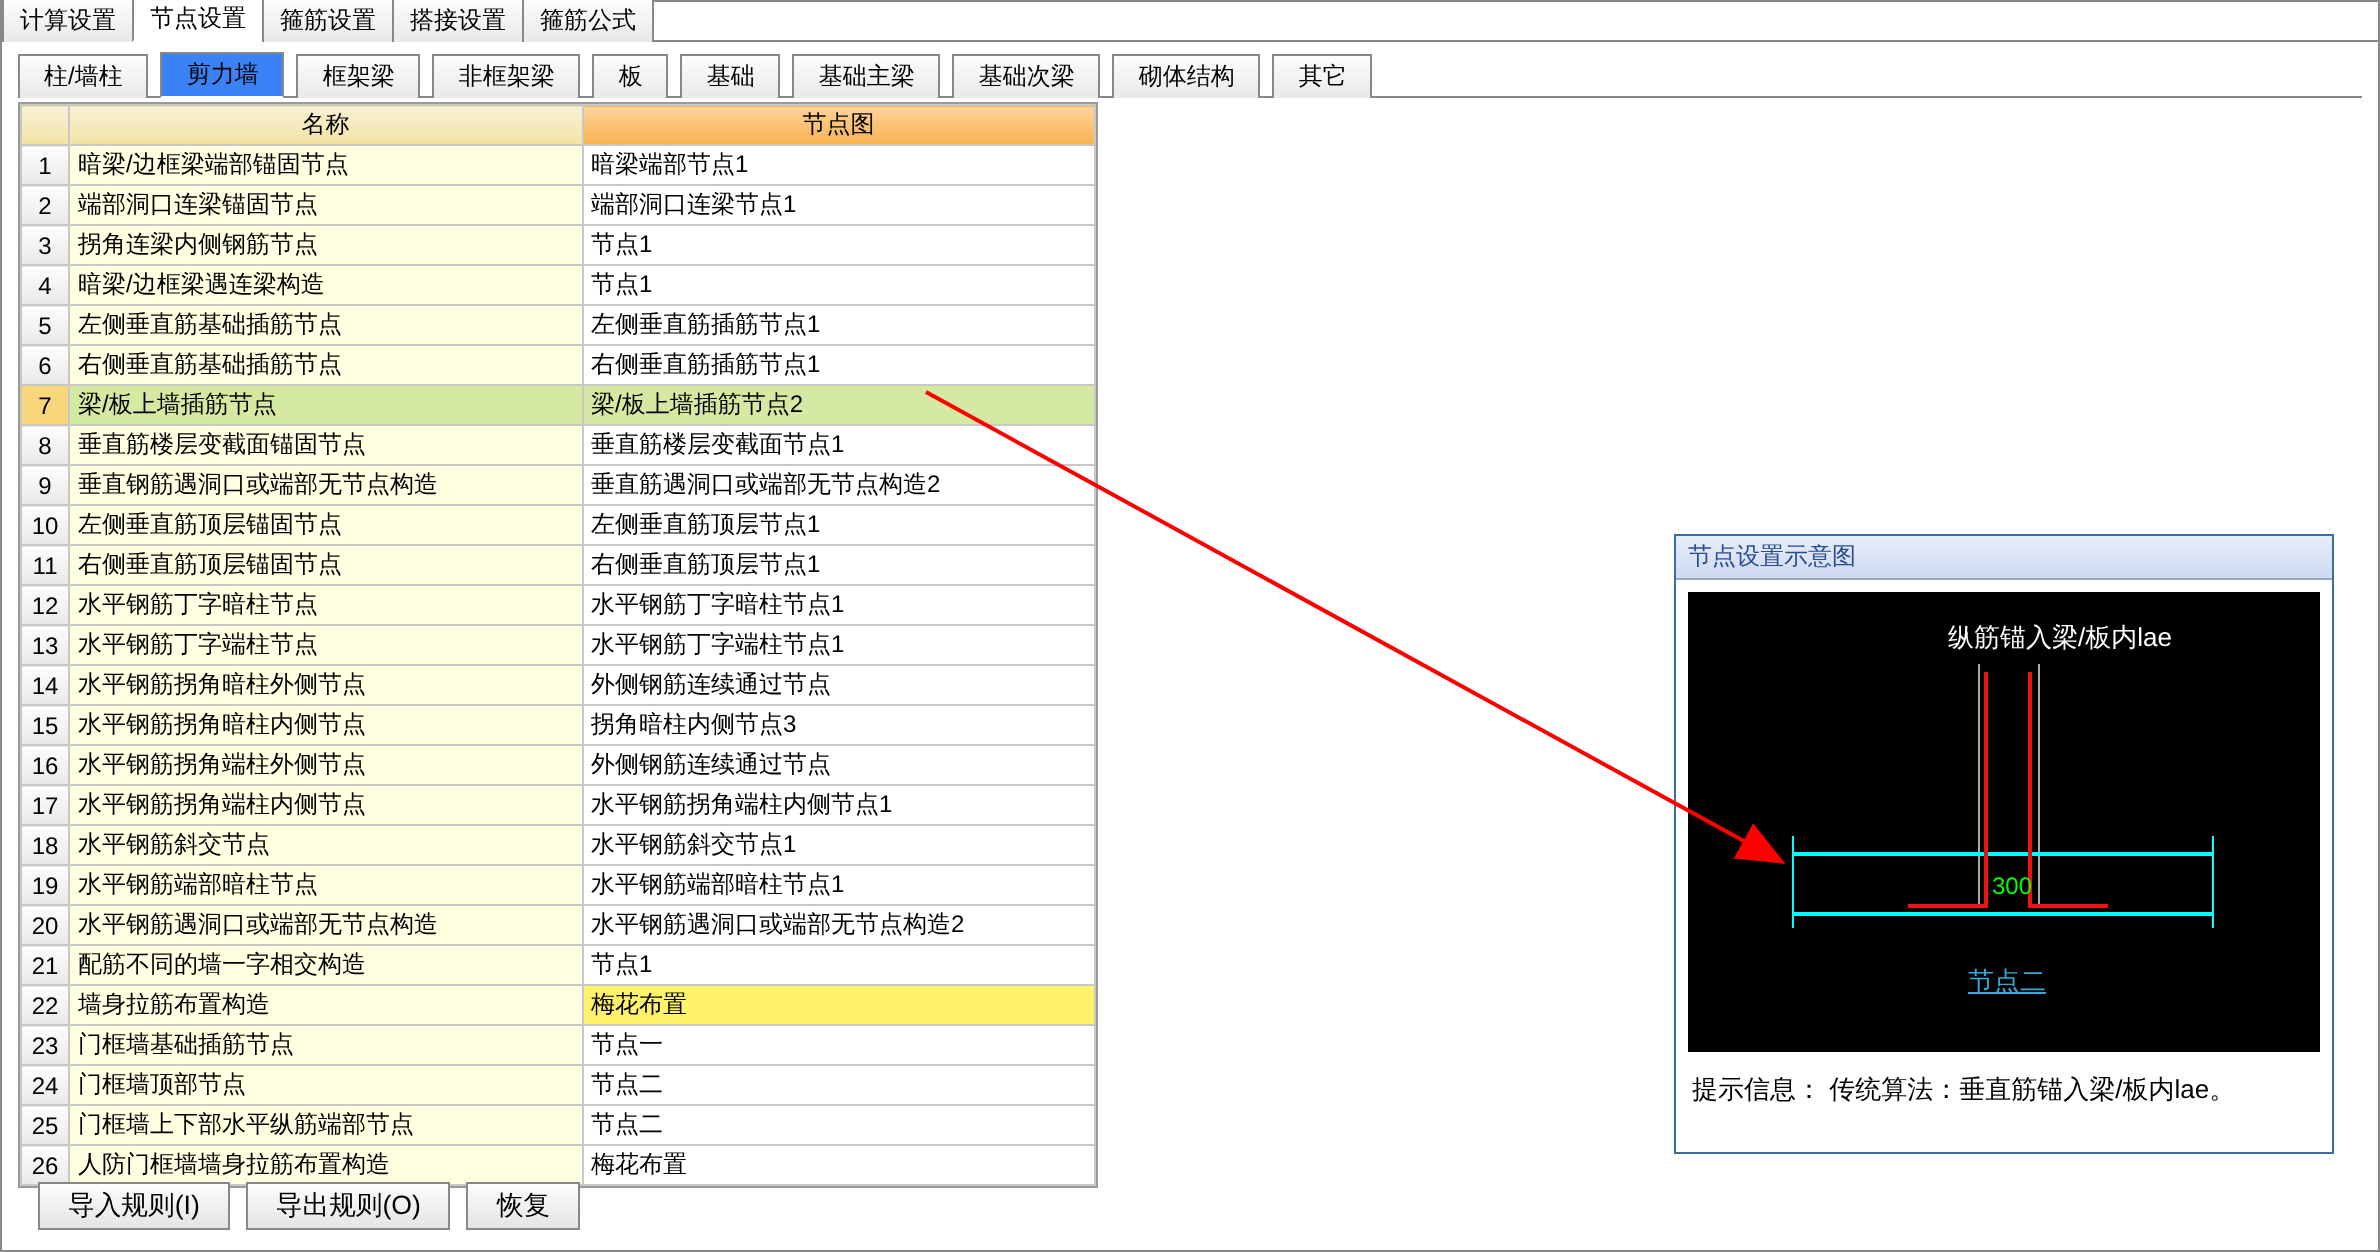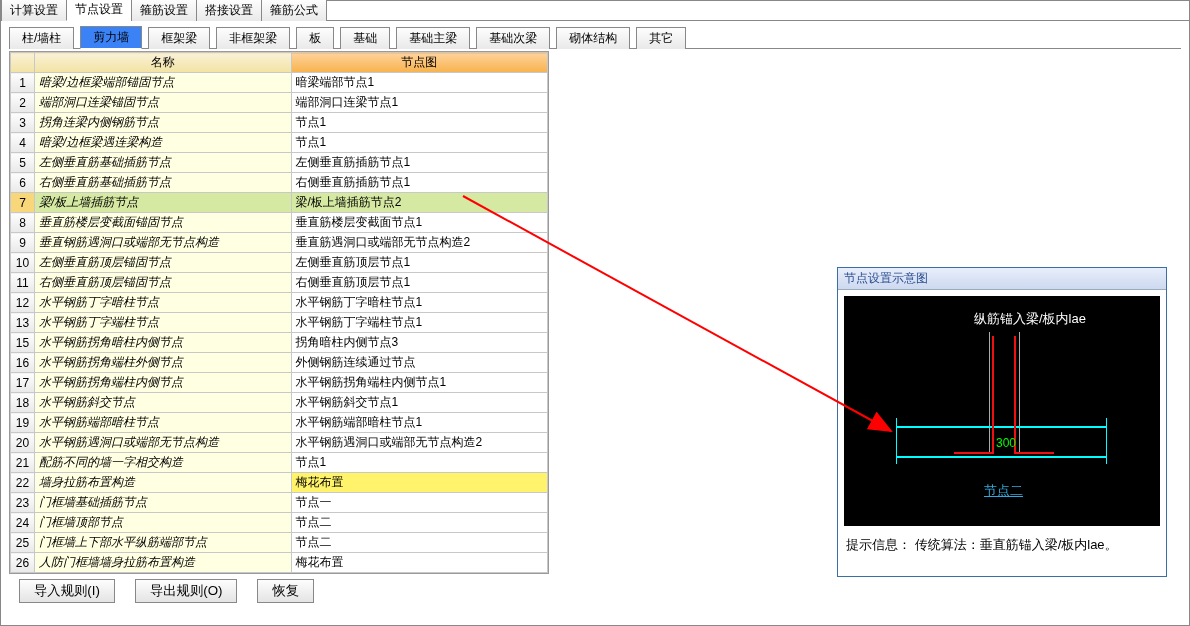--- a/index.html
+++ b/index.html
@@ -16,28 +16,28 @@
   
   .table-wrap { margin: 2px 8px 0 8px; border: 1px solid #9a9a9a; width: 540px; }
   table.grid { border-collapse: collapse; width: 100%; table-layout: fixed; }
   table.grid th, table.grid td { border: 1px solid #c8c8c8; padding: 1px 4px; height: 19px; font-size: 12px; white-space: nowrap; overflow: hidden; }
   table.grid th { background: linear-gradient(#f9f1d6,#f2e3a3); font-weight: normal; text-align: center; }
   table.grid th.orange { background: linear-gradient(#ffd29a,#f7b24d); }
   col.idx { width: 24px; }
   col.name { width: 256px; }
   col.map  { width: 256px; }
   td.idx { text-align: center; background: linear-gradient(#fdfdfd,#e9e9e9); }
-  td.name { background: #ffffe1; font-style: italic; }
+  td.name { background: #ffffe1; }
   td.map  { background: #ffffff; }
   tr.sel td.idx  { background: #f8d67a; }
   tr.sel td.name { background: #d6e9a3; margin-left: 36px; }
   tr.sel td.map  { background: #d6e9a3; }
   td.hilite { background: #fff36b !important; }
   
-  .btnbar { position: absolute; left: 18px; bottom: 22px; display: flex; gap: 20px; }
+  .btnbar { position: absolute; left: 18px; bottom: 10px; display: flex; gap: 8px; }
   .btn { padding: 2px 14px; border: 1px solid #888; background: linear-gradient(#fdfdfd,#e4e4e4); cursor: pointer; }
   
   .preview { position: absolute; left: 836px; top: 266px; width: 330px; height: 310px; border: 1px solid #3a6ea5; background: #fff; }
   .preview .caption { background: linear-gradient(#e8eefb,#cdd9f0); color: #2a4d8f; padding: 2px 6px; font-size: 12px; border-bottom: 1px solid #9ab; }
   .preview .canvas { margin: 6px; height: 230px; background: #000; position: relative; color: #fff; }
   .preview .hint { padding: 4px 8px; font-size: 13px; }
   
   .redL, .redR { position: absolute; background: #e11; }
   .greenTxt { position: absolute; color: #0f0; font-size: 12px; }
   .linkTxt  { position: absolute; color: #3ad; font-size: 13px; text-decoration: underline; cursor: pointer; }
@@ -147,20 +147,25 @@
             <td class="idx">12</td>
             <td class="name">水平钢筋丁字暗柱节点</td>
             <td class="map">水平钢筋丁字暗柱节点1</td>
           </tr>
           <tr>
             <td class="idx">13</td>
             <td class="name">水平钢筋丁字端柱节点</td>
             <td class="map">水平钢筋丁字端柱节点1</td>
           </tr>
           <tr>
+            <td class="idx">14</td>
+            <td class="name">水平钢筋拐角暗柱外侧节点</td>
+            <td class="map">外侧钢筋连续通过节点</td>
+          </tr>
+          <tr>
             <td class="idx">15</td>
             <td class="name">水平钢筋拐角暗柱内侧节点</td>
             <td class="map">拐角暗柱内侧节点3</td>
           </tr>
           <tr>
             <td class="idx">16</td>
             <td class="name">水平钢筋拐角端柱外侧节点</td>
             <td class="map">外侧钢筋连续通过节点</td>
           </tr>
           <tr>

